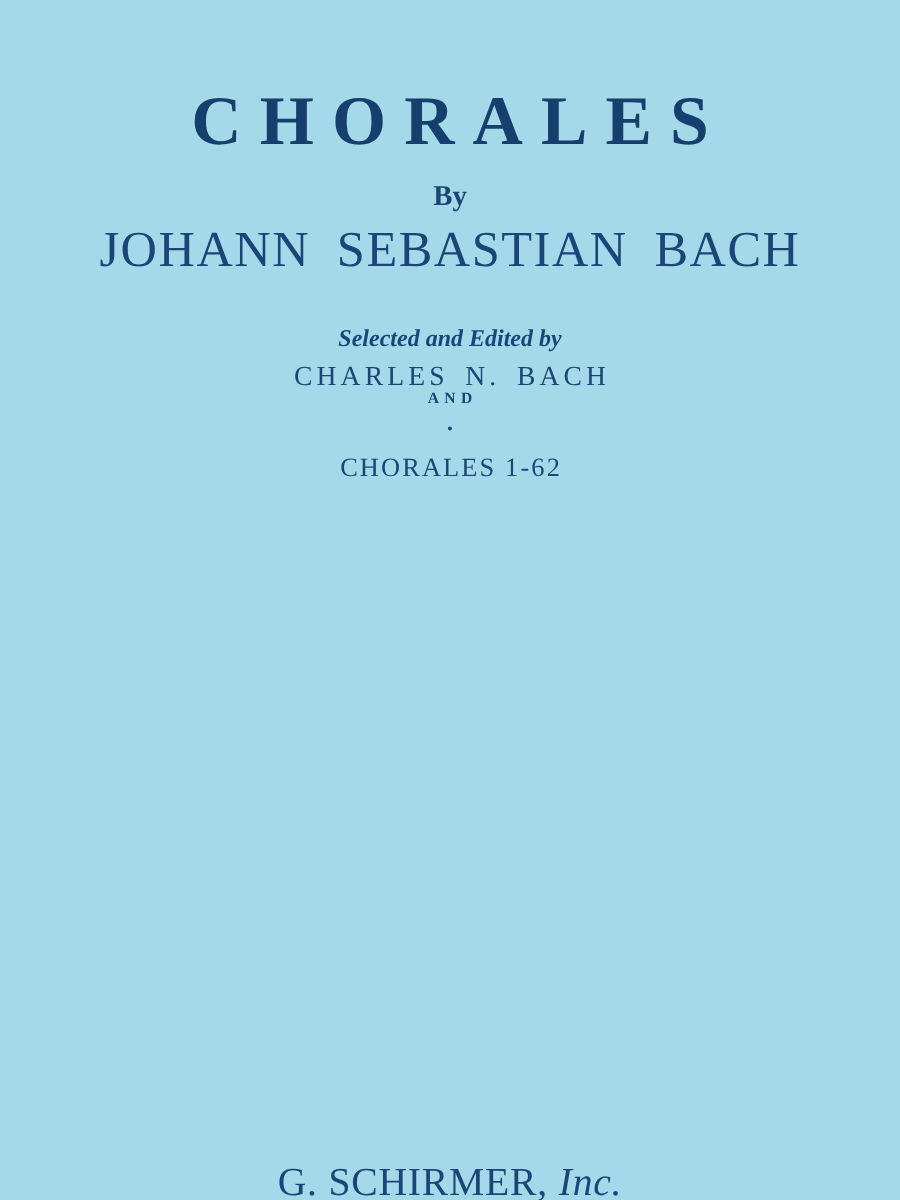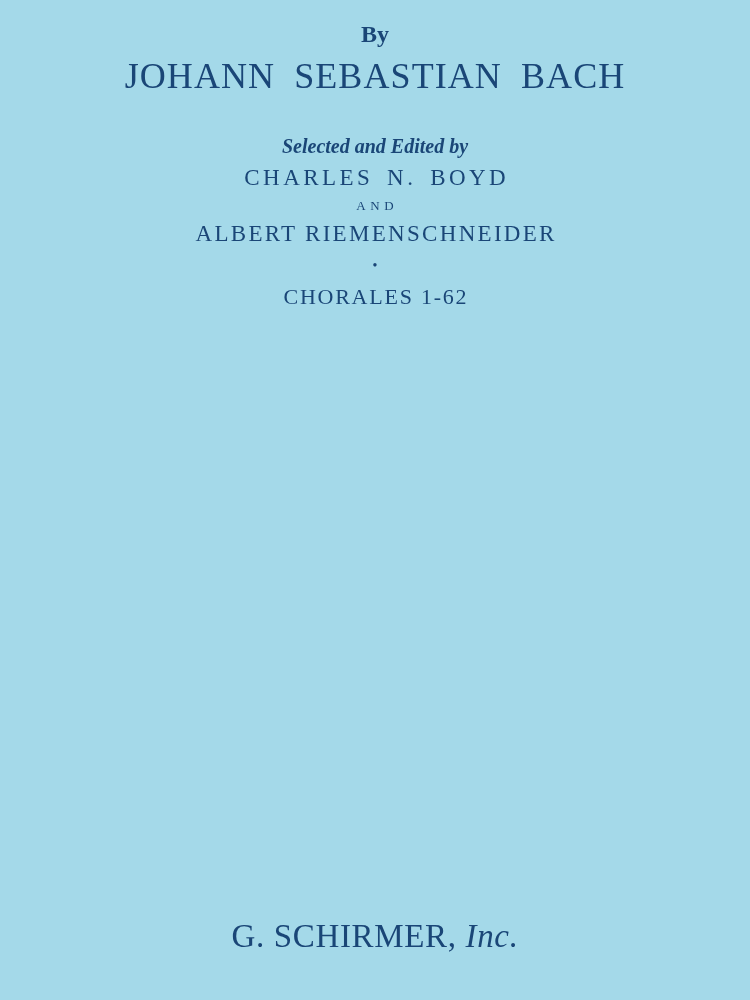--- a/index.html
+++ b/index.html
@@ -32,45 +32,44 @@
     color: var(--ink-dark);
   }
   .by {
     margin-top: 22px;
     font-size: 24px;
     line-height: 1;
     font-weight: bold;
   }
   .composer {
     margin-top: 12px;
-    font-size: 36px;
+    font-size: 42px;
     line-height: 1;
     letter-spacing: 0.03em;
     word-spacing: 0.25em;
   }
   .edited {
     margin-top: 42px;
     font-size: 20px;
     line-height: 1;
     font-style: italic;
     font-weight: bold;
   }
   .editor1 {
     margin-top: 10px;
     font-size: 23px;
     line-height: 1;
     letter-spacing: 0.15em;
     margin-left: 0.15em;
     word-spacing: 0.2em;
   }
   .and {
-    margin-top: 10px;
     font-size: 13px;
     line-height: 1;
-    font-weight: normal;
+    font-weight: bold;
     letter-spacing: 0.35em;
     margin-left: 0.35em;
   }
   .editor2 {
     margin-top: 10px;
     font-size: 23px;
     line-height: 1;
     letter-spacing: 0.1em;
     margin-left: 0.1em;
   }
@@ -100,32 +99,32 @@
   }
   .schirmer .suffix {
     font-style: italic;
   }
 </style>
 </head>
 <body>
 
 <div class="cover">
 
+  <div class="title">CHORALES</div>
 
   <div class="by">By</div>
 
   <div class="composer">JOHANN SEBASTIAN BACH</div>
 
   <div class="edited">Selected and Edited by</div>
 
-  <div class="editor1">CHARLES N. BOYD</div>
+  <div class="editor1">CHARLES N. BACH</div>
 
   <div class="and">AND</div>
 
-  <div class="editor2">ALBERT RIEMENSCHNEIDER</div>
 
   <div class="bullet">•</div>
 
   <div class="subtitle">CHORALES 1-62</div>
 
   <div class="footer">
 
     <div class="schirmer">
       <span>G. SCHIRMER,</span>
       <span class="suffix">Inc.</span>

